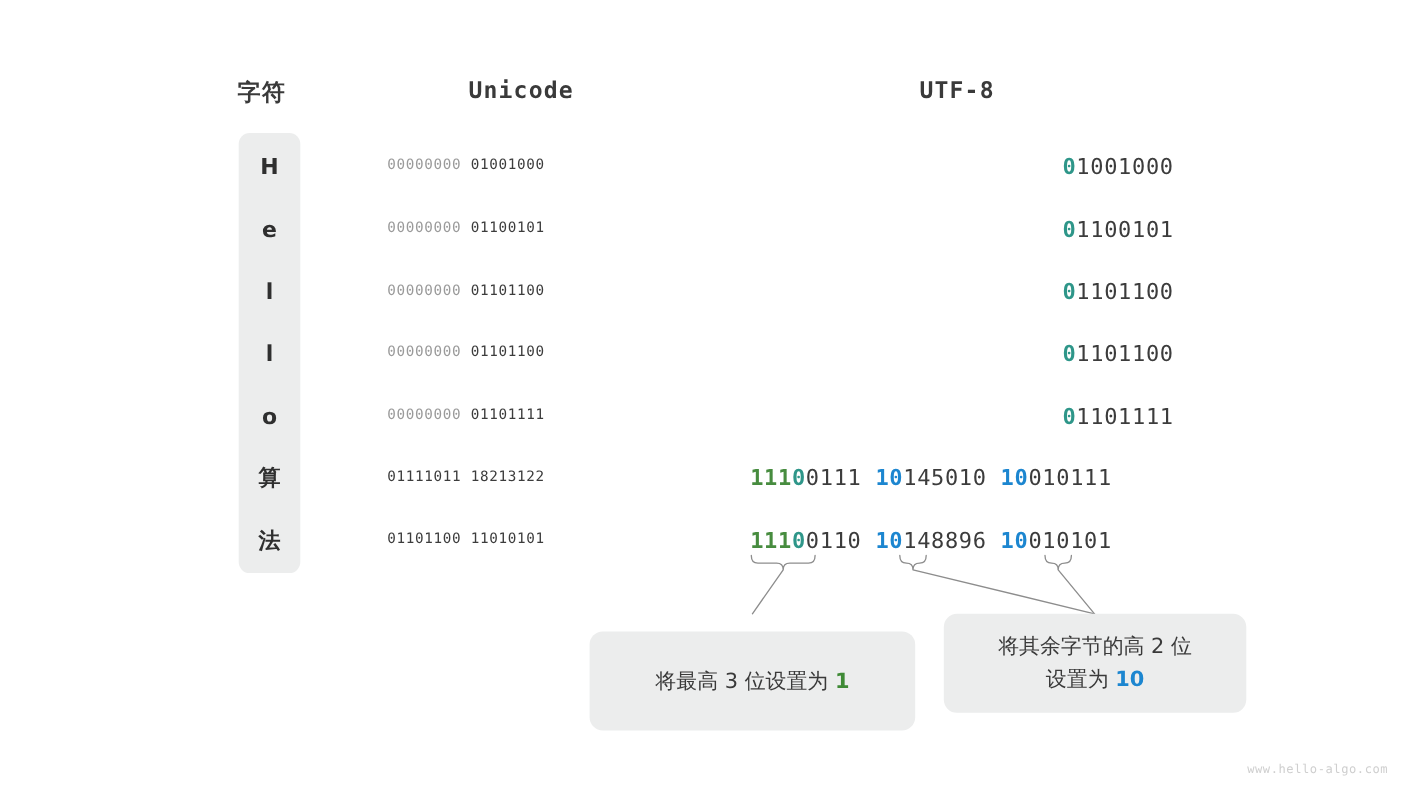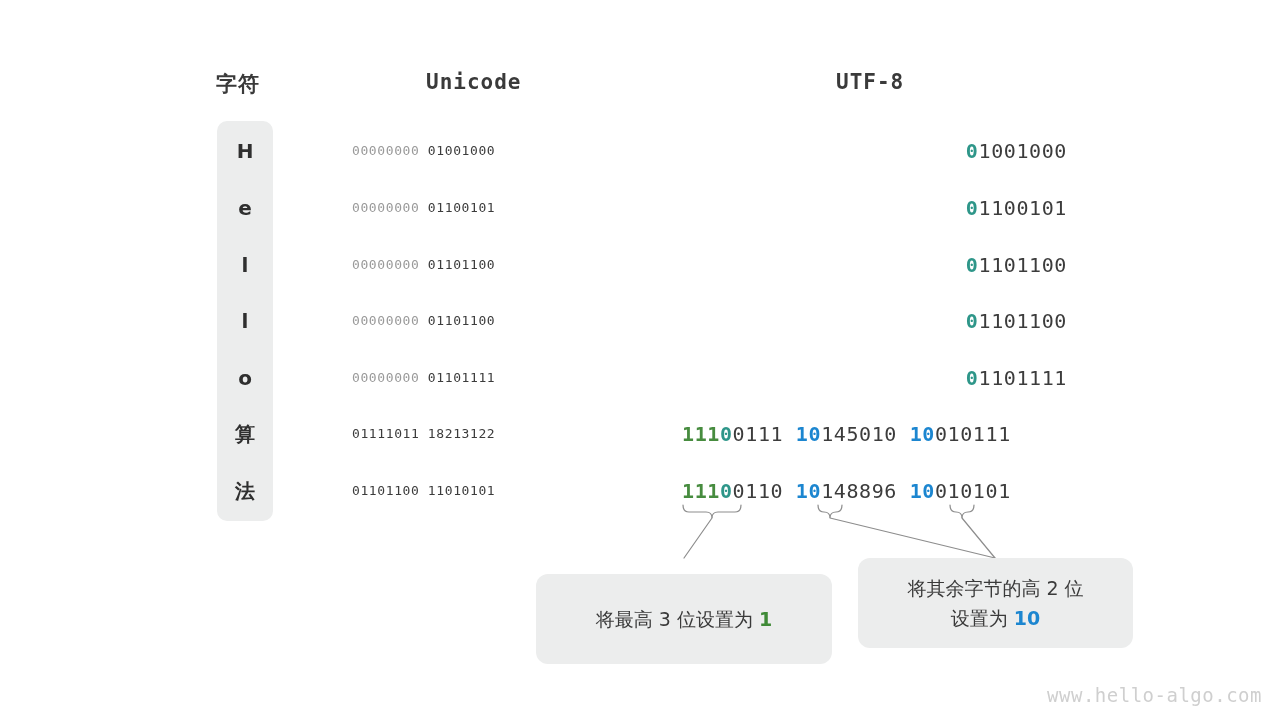--- a/index.html
+++ b/index.html
@@ -120,21 +120,21 @@
     width: 1280px; height: 720px;
     pointer-events: none;
   }
 
   
   .watermark {
     position: absolute;
     right: 18px;
     bottom: 14px;
     font-family: "DejaVu Sans Mono", monospace;
-    font-size: 19px;
+    font-size: 11px;
     color: #cfcfcf;
     letter-spacing: 0.5px;
   }
 </style>
 </head>
 <body>
 
 <div class="stage">
 
   <div class="hdr hdr-char">字符</div>

